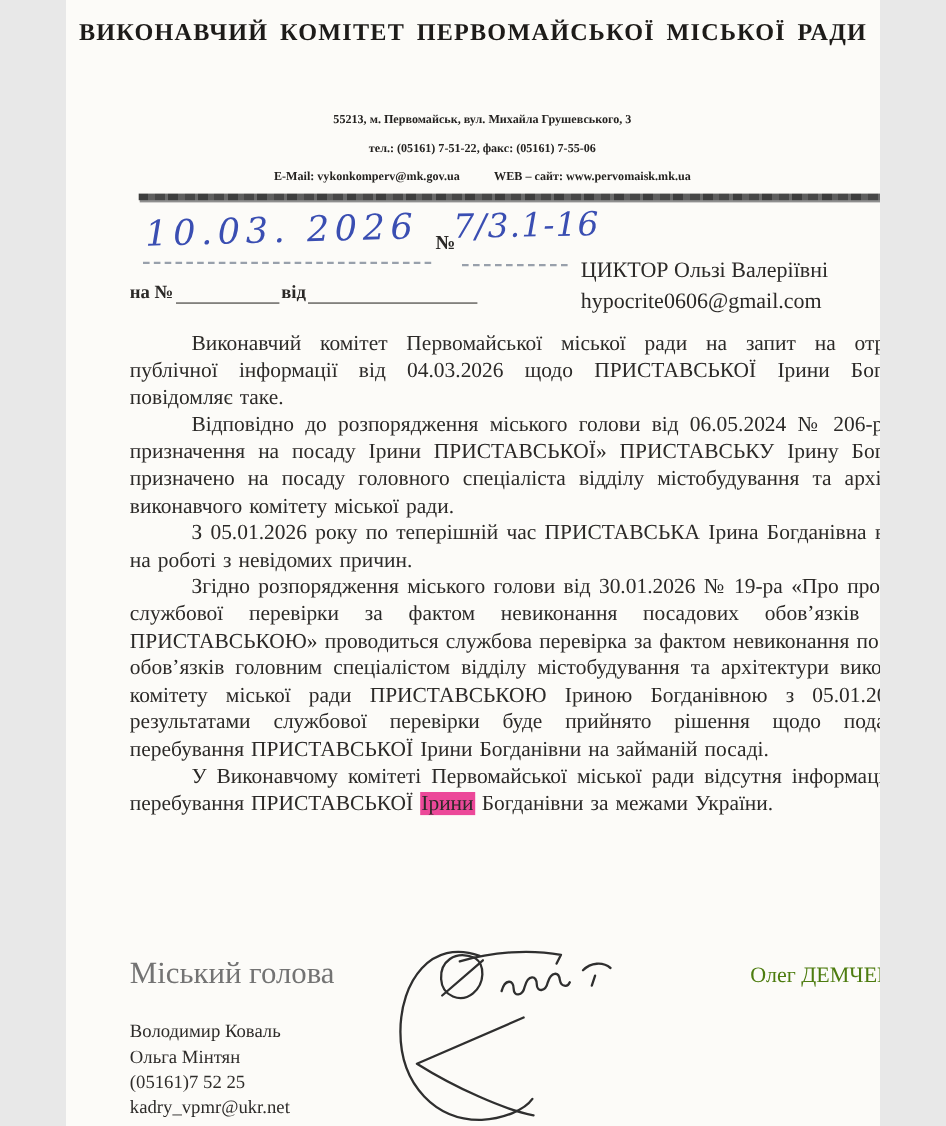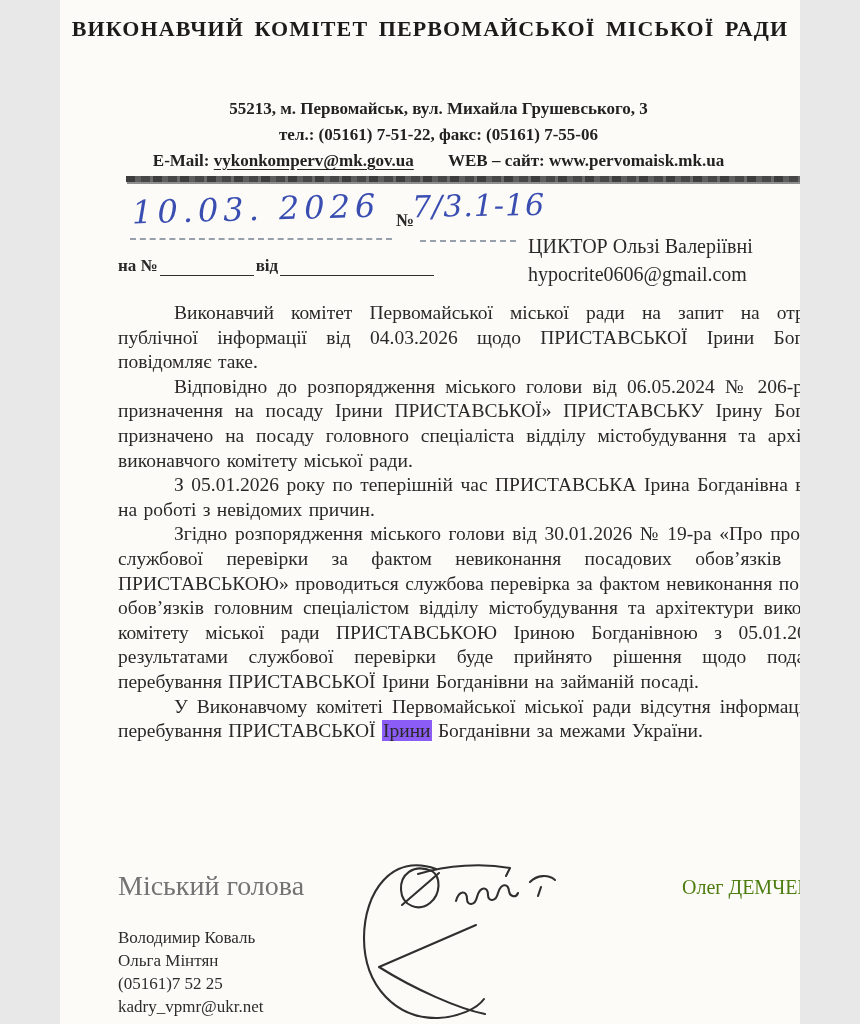--- a/index.html
+++ b/index.html
@@ -10,22 +10,22 @@
     background:#fcfbf8;
     font-family:"Liberation Serif", serif;
     color:#262422;
     overflow:hidden;
   }
   
   .org-header{position:absolute;top:16px;left:0;right:0;text-align:center;color:#1d1b19;}
   .org-line1{font-size:22px;font-weight:bold;letter-spacing:1.1px;word-spacing:4px;margin:0;}
   .org-line2{font-size:21px;font-weight:bold;letter-spacing:.4px;margin:16px 0 0;}
   .contact{position:absolute;top:96px;left:0;right:0;text-align:center;
-    font-weight:bold;font-size:17px;line-height:26px;color:#242220;padding-left:17px;}
-  .contact .u{text-decoration:underline;text-underline-offset:3px;}
+    font-weight:bold;font-size:11px;line-height:26px;color:#242220;padding-left:17px;}
+  .contact .u{text-underline-offset:3px;}
   .contact .gap{display:inline-block;width:26px;}
   
   .rule{position:absolute;left:66px;top:176px;width:736px;height:6px;
     background:repeating-linear-gradient(90deg,#3d3d3d 0 9px,#5f5f5f 9px 15px,#474747 15px 24px,#6a6a6a 24px 27px);
     box-shadow:0 3px 0 -1px #8f8f8f;}
   
   .hw{font-style:italic;font-family:"DejaVu Serif", serif;}
   .hw-date{position:absolute;left:72px;top:190px;font-size:32px;letter-spacing:5px;
     transform:rotate(-1.6deg);white-space:nowrap;}
   .date-underline{position:absolute;left:70px;top:238px;width:262px;border-top:2px dashed #98a0ab;}
@@ -88,21 +88,21 @@
   <div class="recipient">
     <div>ЦИКТОР Ользі Валеріївні</div>
     <div>hypocrite0606@gmail.com</div>
   </div>
 
   <div class="body-text">
     <p>Виконавчий комітет Первомайської міської ради на запит на отримання публічної інформації від 04.03.2026 щодо ПРИСТАВСЬКОЇ Ірини Богданівни повідомляє таке.</p>
     <p>Відповідно до розпорядження міського голови від 06.05.2024 № 206-рк «Про призначення на посаду Ірини ПРИСТАВСЬКОЇ» ПРИСТАВСЬКУ Ірину Богданівну призначено на посаду головного спеціаліста відділу містобудування та архітектури виконавчого комітету міської ради.</p>
     <p>З 05.01.2026 року по теперішній час ПРИСТАВСЬКА Ірина Богданівна відсутня на роботі з невідомих причин.</p>
     <p>Згідно розпорядження міського голови від 30.01.2026 № 19-ра «Про проведення службової перевірки за фактом невиконання посадових обов’язків Іриною ПРИСТАВСЬКОЮ» проводиться службова перевірка за фактом невиконання посадових обов’язків головним спеціалістом відділу містобудування та архітектури виконавчого комітету міської ради ПРИСТАВСЬКОЮ Іриною Богданівною з 05.01.2026. За результатами службової перевірки буде прийнято рішення щодо подальшого перебування ПРИСТАВСЬКОЇ Ірини Богданівни на займаній посаді.</p>
-    <p><span>У Виконавчому комітеті Первомайської міської ради відсутня інформація щодо перебування ПРИСТАВСЬКОЇ </span><span class="hl" style="background: #8b5cf6;">Ірини</span><span> Богданівни за межами України.</span></p>
+    <p><span>У Виконавчому комітеті Первомайської міської ради відсутня інформація щодо перебування ПРИСТАВСЬКОЇ </span><span class="hl" style="background: #ec4899;">Ірини</span><span> Богданівни за межами України.</span></p>
   </div>
 
   <div class="sig-title">Міський голова</div>
 
   <svg class="signature-svg" viewBox="0 0 280 176" fill="none" stroke="#2f2f2f" stroke-width="2.1" stroke-linecap="round" stroke-linejoin="round">
     <path d="M 96,21 C 52,5 24,44 24,90 C 24,139 57,171 98,170 C 118,169 137,161 144,151"></path>
     <path d="M 136,77 L 39,119 C 74,141 119,161 145,166"></path>
     <path d="M 92,23 C 73,15 60,27 61,42 C 62,58 79,64 90,55 C 101,46 101,29 92,23"></path>
     <path d="M 62,57 L 99,25"></path>
     <path d="M 78,26 C 108,17 142,15 170,20 L 166,28"></path>

